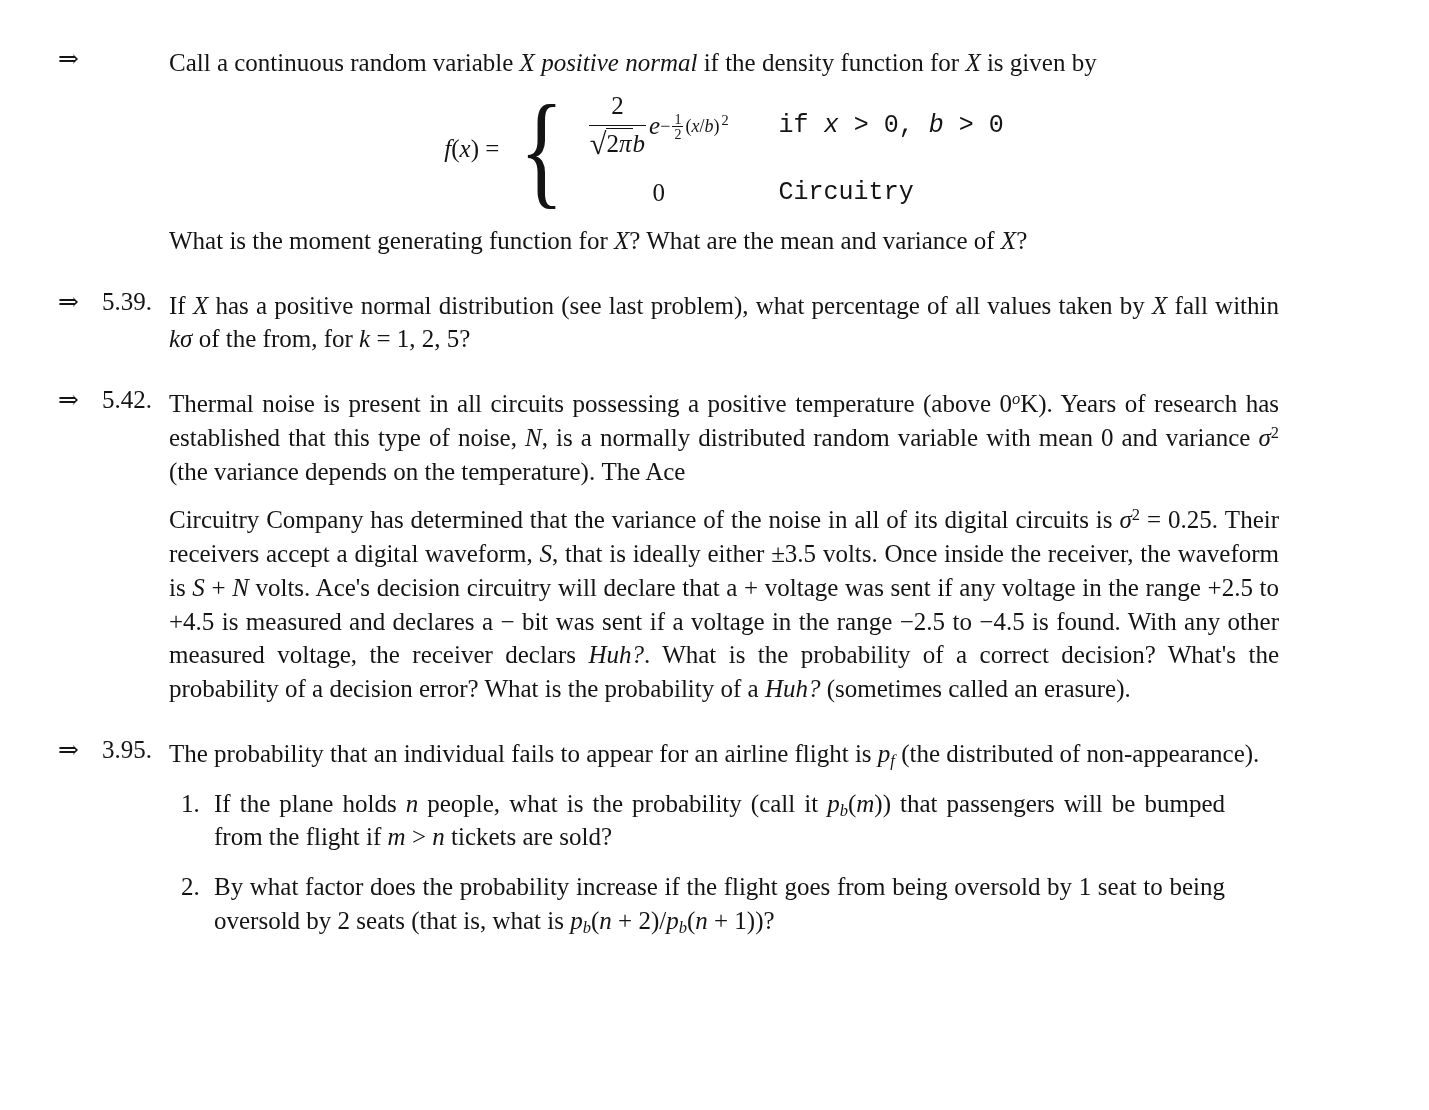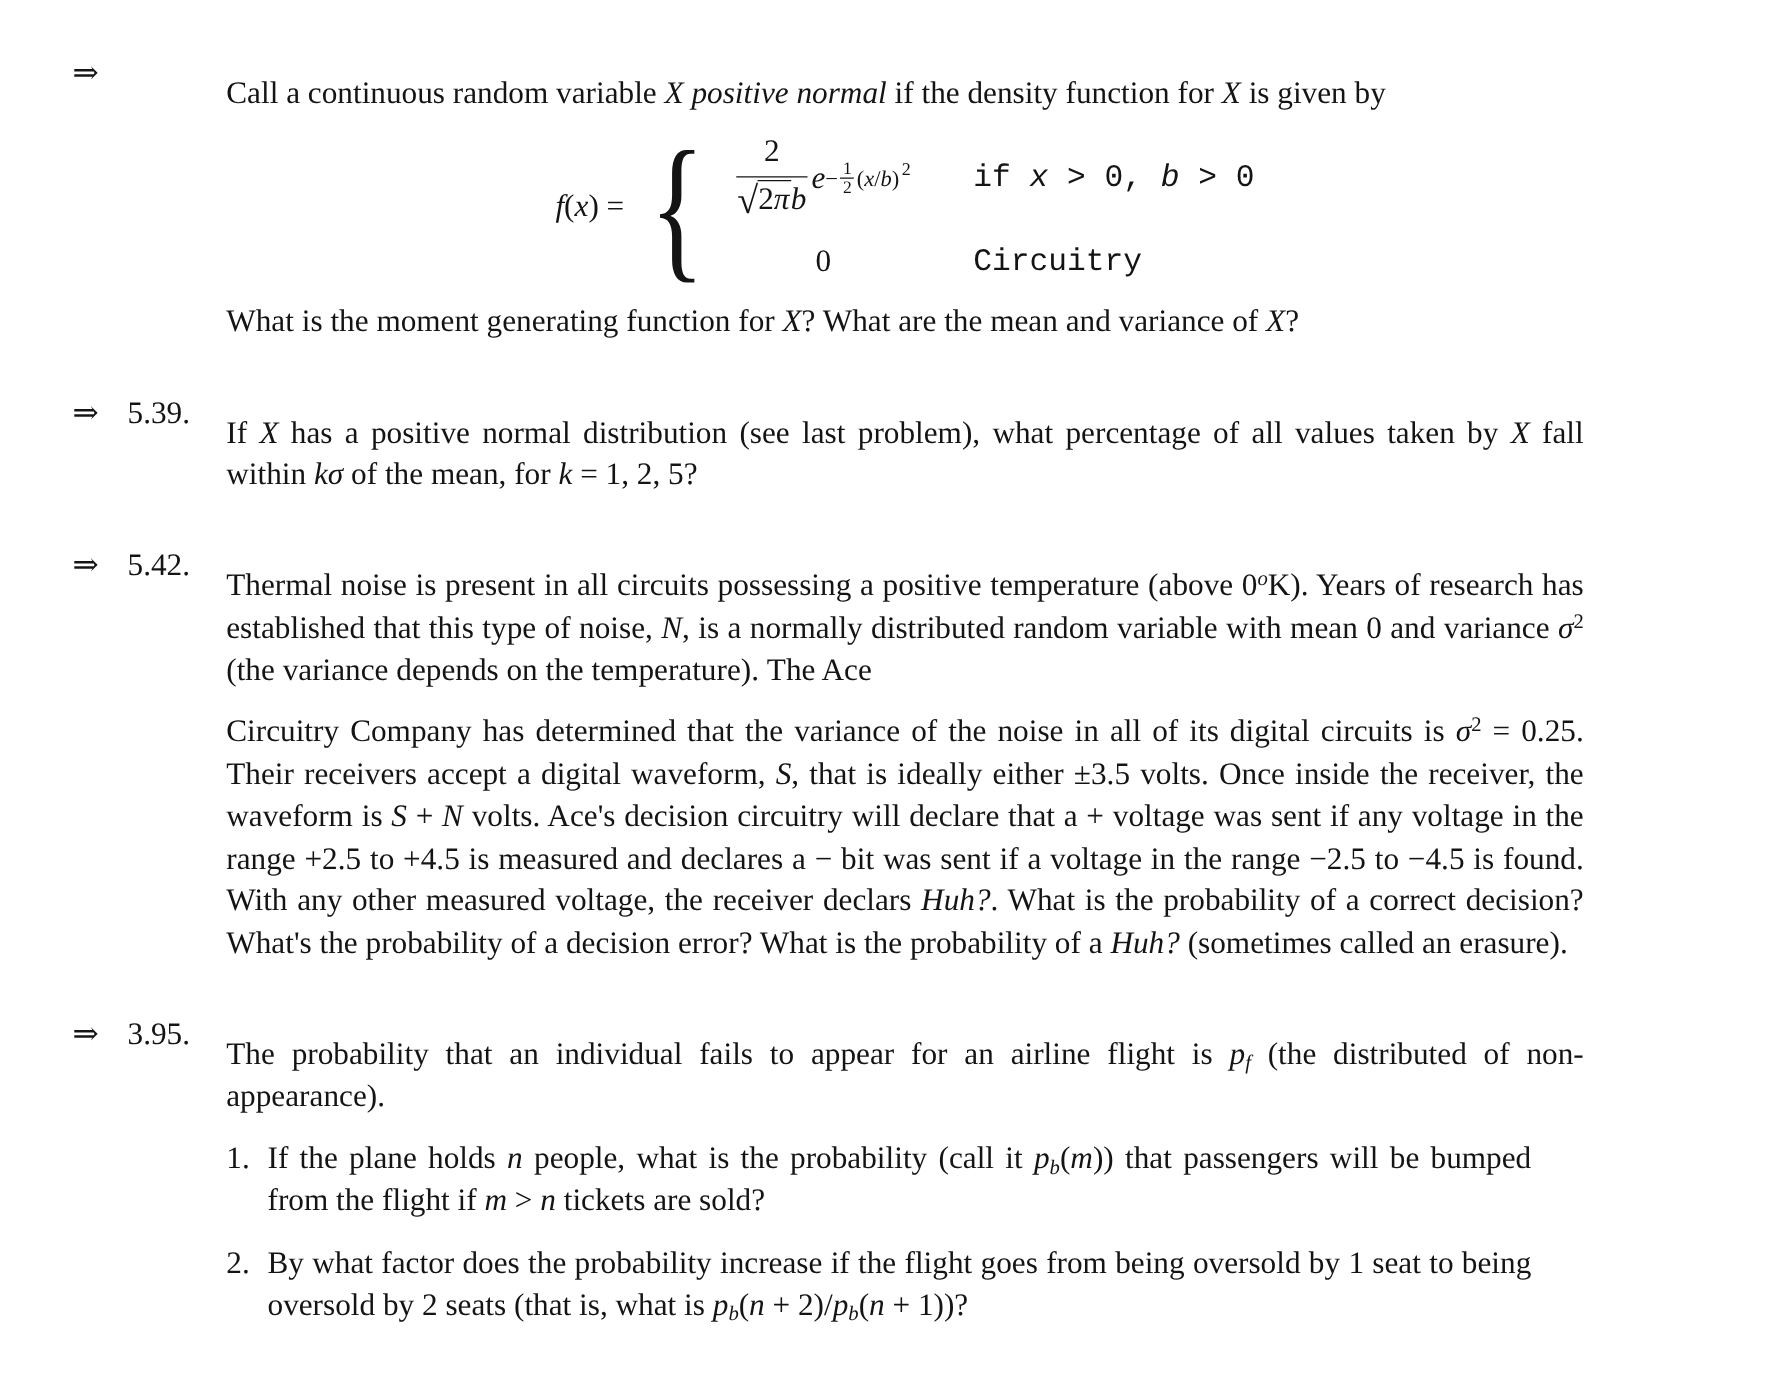--- a/index.html
+++ b/index.html
@@ -6,21 +6,21 @@
   body{
     width:1429px;height:1110px;background:#ffffff;color:#141414;
     font-family:"Liberation Serif","DejaVu Serif",serif;
     font-size:25px;line-height:1.35;overflow:hidden;
   }
   .page{padding:42px 146px 30px 58px;}
   .problem{display:flex;margin-bottom:23px;}
   .problem.p549{margin-top:12px;}
   .marker{flex:0 0 107px;display:flex;justify-content:space-between;padding-right:13px;box-sizing:border-box;white-space:nowrap;}
   .content{flex:1;text-align:justify;}
-  .para{margin:16px;font-family:Liberation Serif, serif;}
+  .para{margin:4px;font-family:Liberation Serif, serif;}
   .para.gap-top{margin-top:15px;}
   .v{font-style:italic;}
   .sup{font-size:0.66em;position:relative;top:-0.5em;line-height:0;}
   .sub{font-size:0.66em;position:relative;top:0.28em;line-height:0;}
 
   
   .formula{display:flex;justify-content:center;align-items:center;margin:12px 0 16px;text-align:left;line-height:1.15;}
   .f-lhs{margin-right:12px;}
   .brace{font-size:128px;line-height:0.82;font-weight:400;transform:scaleX(0.72);margin-right:2px;}
   .cases{display:grid;grid-template-columns:auto auto;column-gap:50px;row-gap:18px;align-items:center;margin-left:14px;}
@@ -87,21 +87,21 @@
       <div class="para"><span>What is the moment generating function for </span><span class="v">X</span><span>?  What are the mean and variance of </span><span class="v">X</span><span>?</span></div>
     </div>
   </div>
 
   <div class="problem">
     <div class="marker">
       <span>⇒</span>
       <span>5.39.</span>
     </div>
     <div class="content">
-      <div class="para"><span>If </span><span class="v">X</span><span> has a positive normal distribution (see last problem), what percentage of all values taken by </span><span class="v">X</span><span> fall within </span><span class="v">k</span><span class="v">σ</span><span> of the mean, for </span><span class="v">k</span><span> = 1, 2, 5?</span></div>
+      <div class="para"><span>If </span><span class="v">X</span><span> has a positive normal distribution (see last problem), what percentage of all values taken by </span><span class="v">X</span><span> fall within </span><span class="v">k</span><span class="v">σ</span><span> of the from, for </span><span class="v">k</span><span> = 1, 2, 5?</span></div>
     </div>
   </div>
 
   <div class="problem">
     <div class="marker">
       <span>⇒</span>
       <span>5.42.</span>
     </div>
     <div class="content">
       <div class="para"><span>Thermal noise is present in all circuits possessing a positive temperature (above 0</span><span class="v sup">o</span><span>K). Years of research has established that this type of noise, </span><span class="v">N</span><span>, is a normally distributed random variable with mean 0 and variance </span><span class="v">σ</span><span class="sup">2</span><span> (the variance depends on the temperature).  The Ace</span></div>

